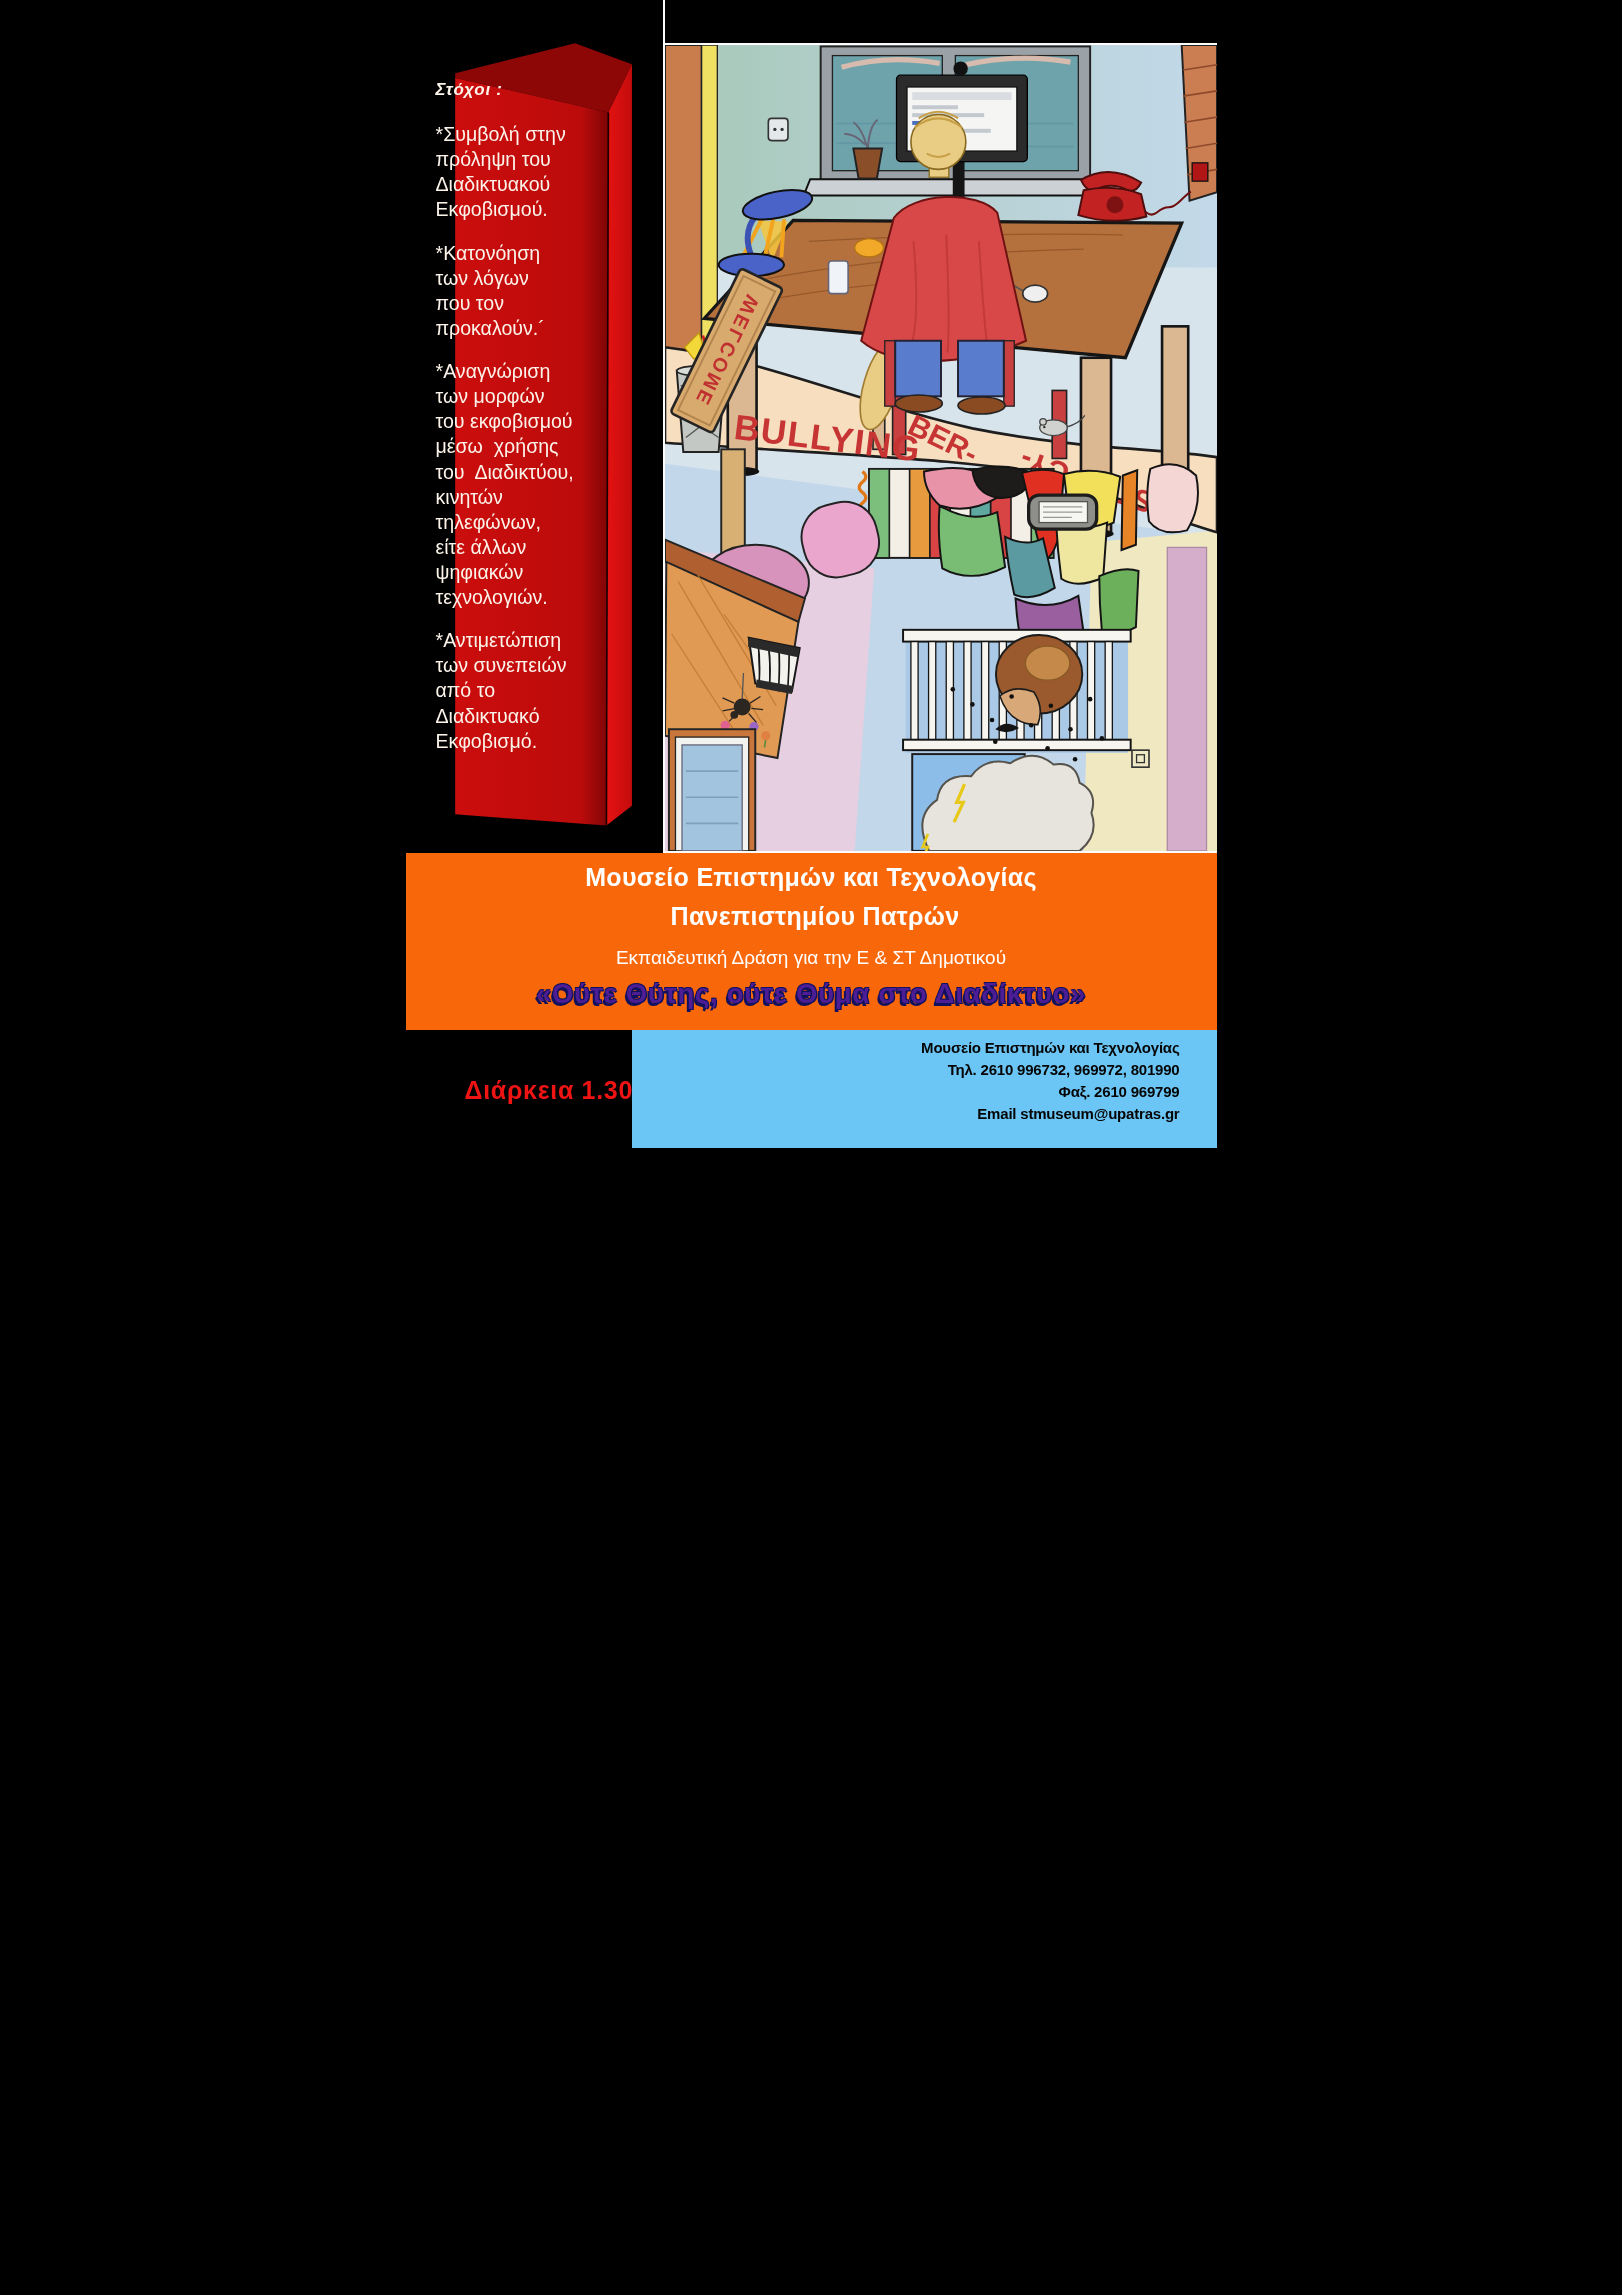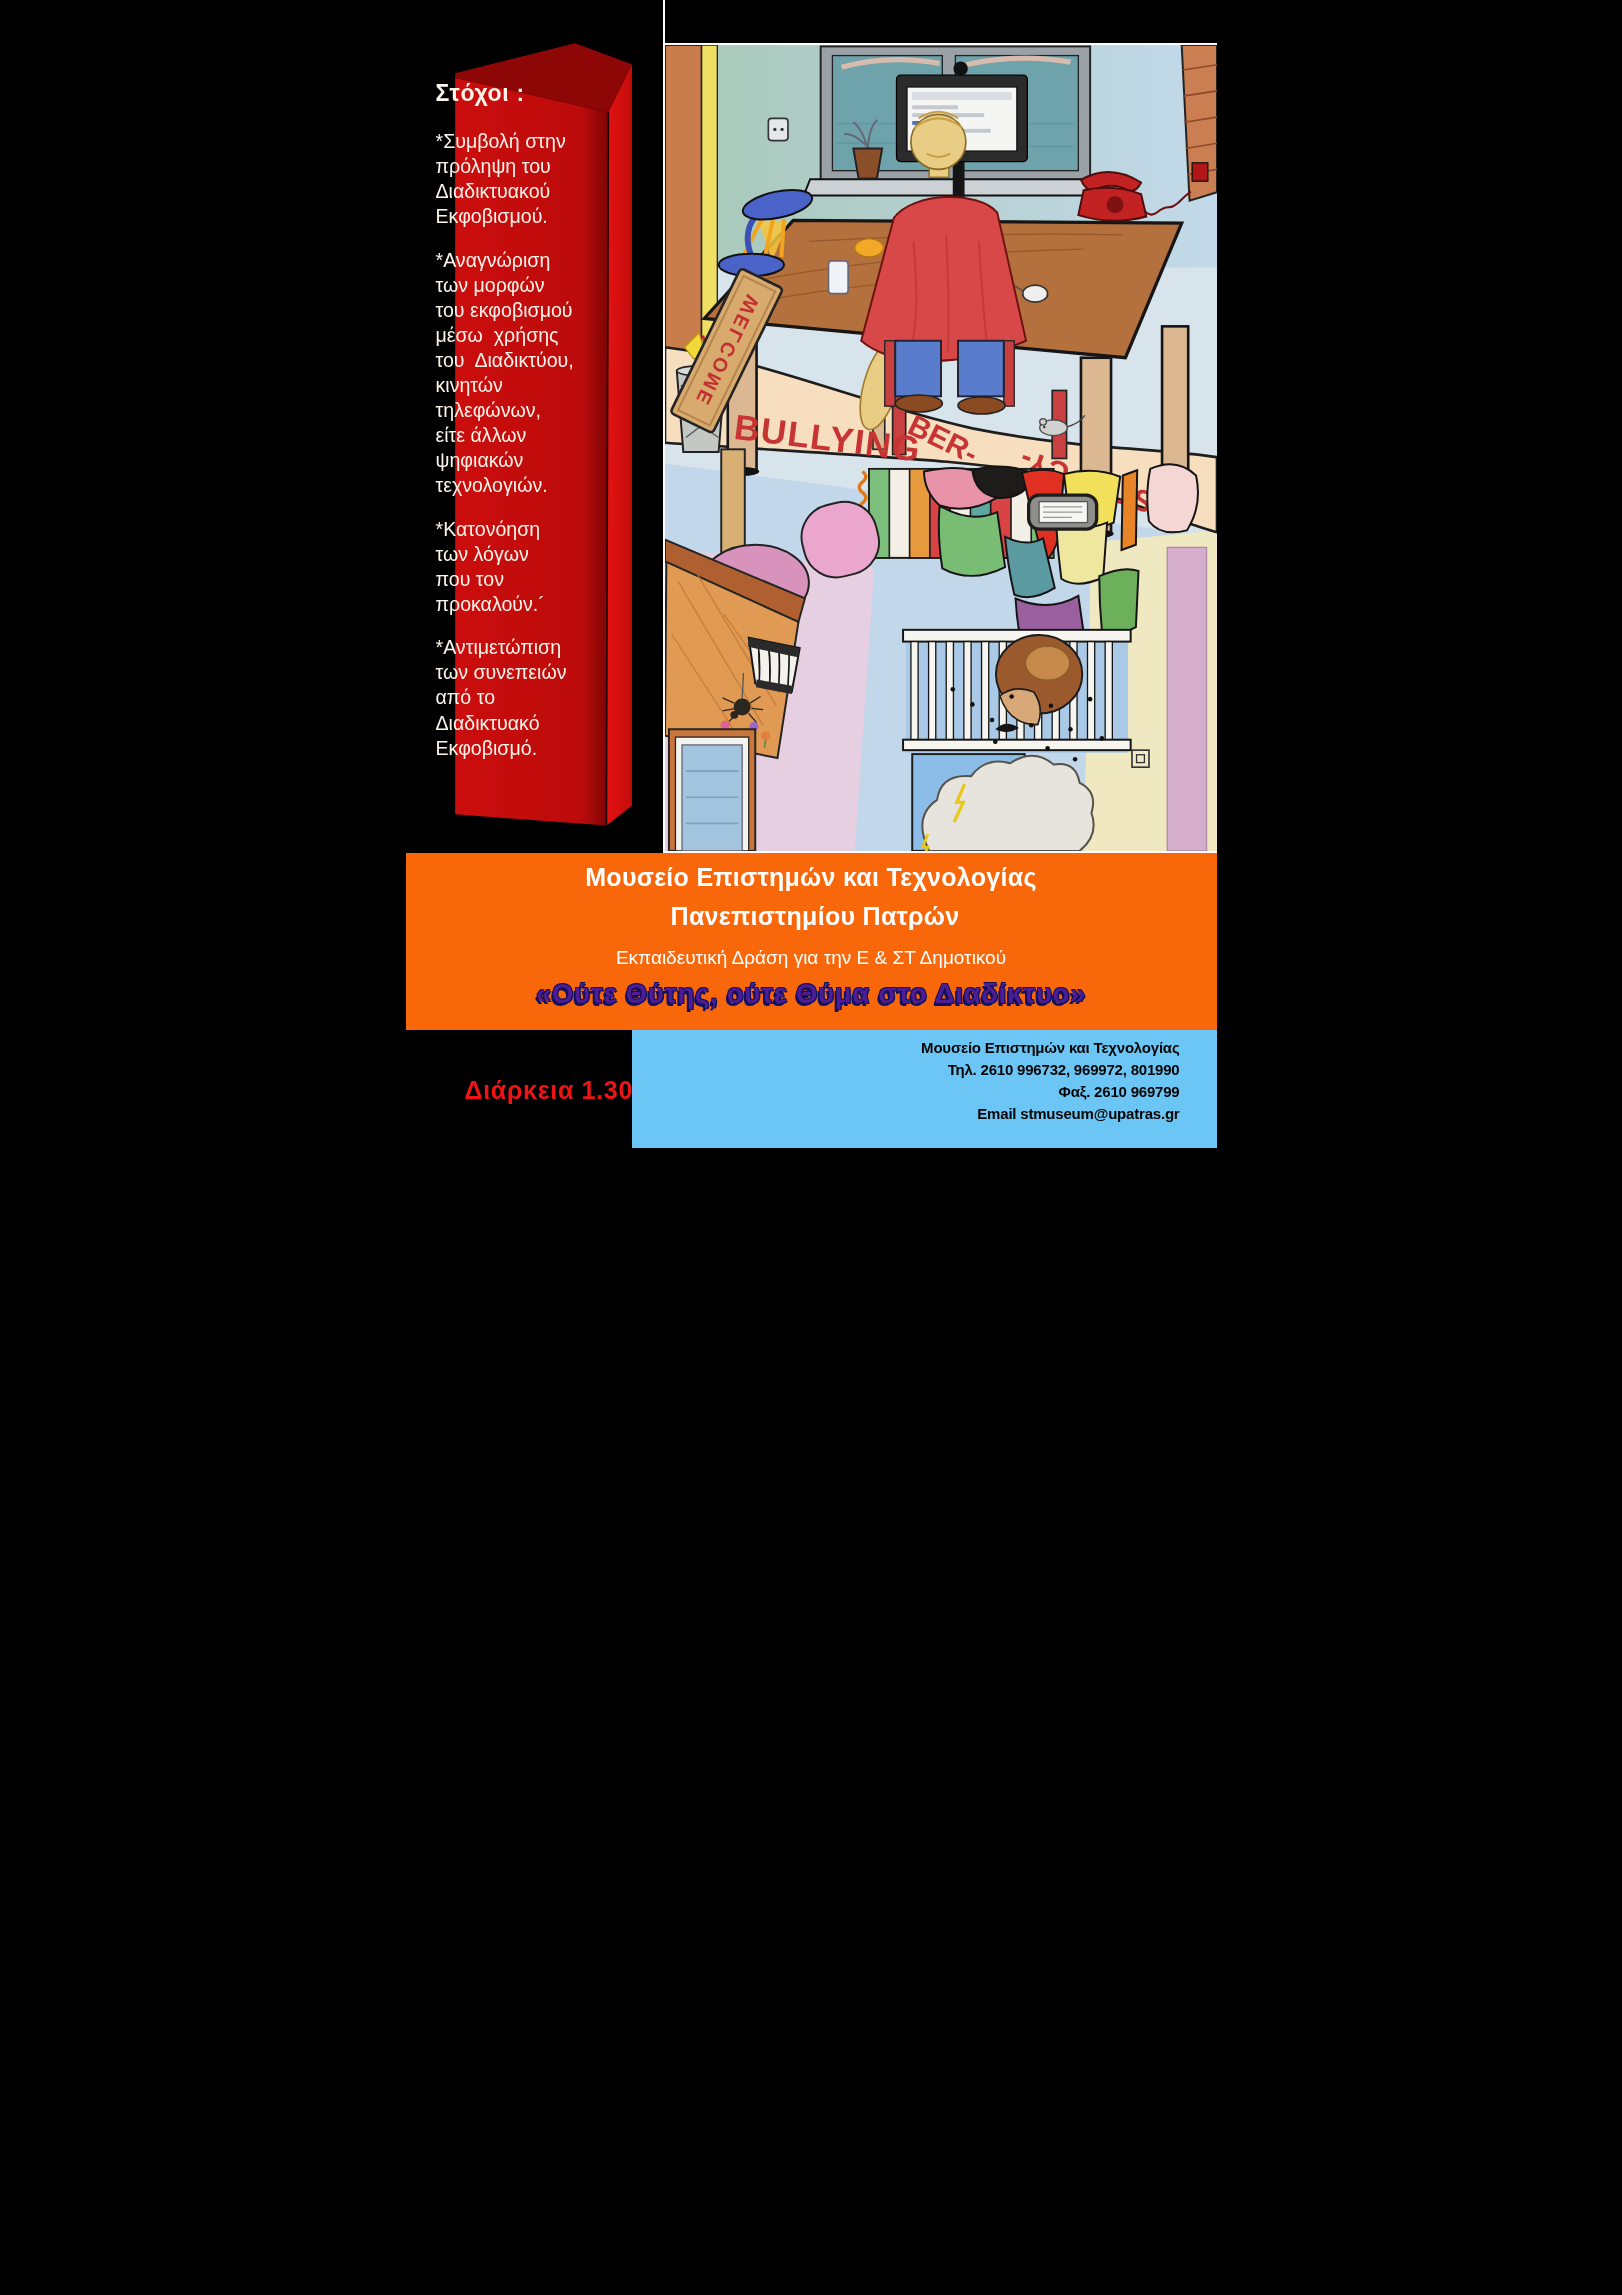--- a/index.html
+++ b/index.html
@@ -2,21 +2,21 @@
 <html style="font-size:10.5px"><head>
 <meta charset="utf-8">
 <style>
   html,body{margin:0;padding:0;background:#000;}
   body{display:flex;justify-content:center;font-family:"Liberation Sans","DejaVu Sans",sans-serif;}
   .page{position:relative;width:811px;height:1148px;background:#000;overflow:hidden;}
 
   
   .slab-svg{position:absolute;left:0;top:0;width:262px;height:851px;}
   .goals{position:absolute;left:30px;top:80px;width:168px;color:#fcf4ea;z-index:3;}
-  .goals h2{font-size:23px;font-weight:bold;margin:0 0 22px 0;letter-spacing:0.7px;}
+  .goals h2{font-size:17px;font-weight:bold;margin:0 0 22px 0;letter-spacing:0.7px;font-style:italic;}
   .goals p{font-size:19.6px;line-height:1.28;margin:0 0 18.3px 0;white-space:pre-wrap;}
 
   
   .art-frame{position:absolute;left:257px;top:0;width:554px;height:853px;box-sizing:border-box;
              border-left:2px solid #fbfbfb;border-bottom:2px solid #fbfbfb;background:#000;}
   .art-top-strip{height:43px;background:#000;border-bottom:2px solid #fbfbfb;}
   .drawing{display:block;width:552px;height:806px;background:#d8e4ec;}
   .drawing text{font-family:"Liberation Sans","DejaVu Sans",sans-serif;}
 
   
@@ -59,34 +59,34 @@
     <polygon points="309,172 345,98 345,1231 306,1261" fill="url(#sideg)"></polygon>
     <line x1="309" y1="172" x2="306" y2="1261" stroke="#1c0000" stroke-width="2.5"></line>
   </svg>
 
   <div class="goals">
     <h2>Στόχοι :</h2>
     <p>*Συμβολή στην
 πρόληψη του
 Διαδικτυακού
 Εκφοβισμού.</p>
+    <p>*Κατονόηση
+των λόγων
+που τον
+προκαλούν.´</p>
     <p>*Αναγνώριση
 των μορφών
 του εκφοβισμού
 μέσω  χρήσης
 του  Διαδικτύου,
 κινητών
 τηλεφώνων,
 είτε άλλων
 ψηφιακών
 τεχνολογιών.</p>
-    <p>*Κατονόηση
-των λόγων
-που τον
-προκαλούν.´</p>
     <p>*Αντιμετώπιση
 των συνεπειών
 από το
 Διαδικτυακό
 Εκφοβισμό.</p>
   </div>
 
   <div class="art-frame">
     <div class="art-top-strip"></div>
     <svg class="drawing" viewBox="0 0 844 1232">

